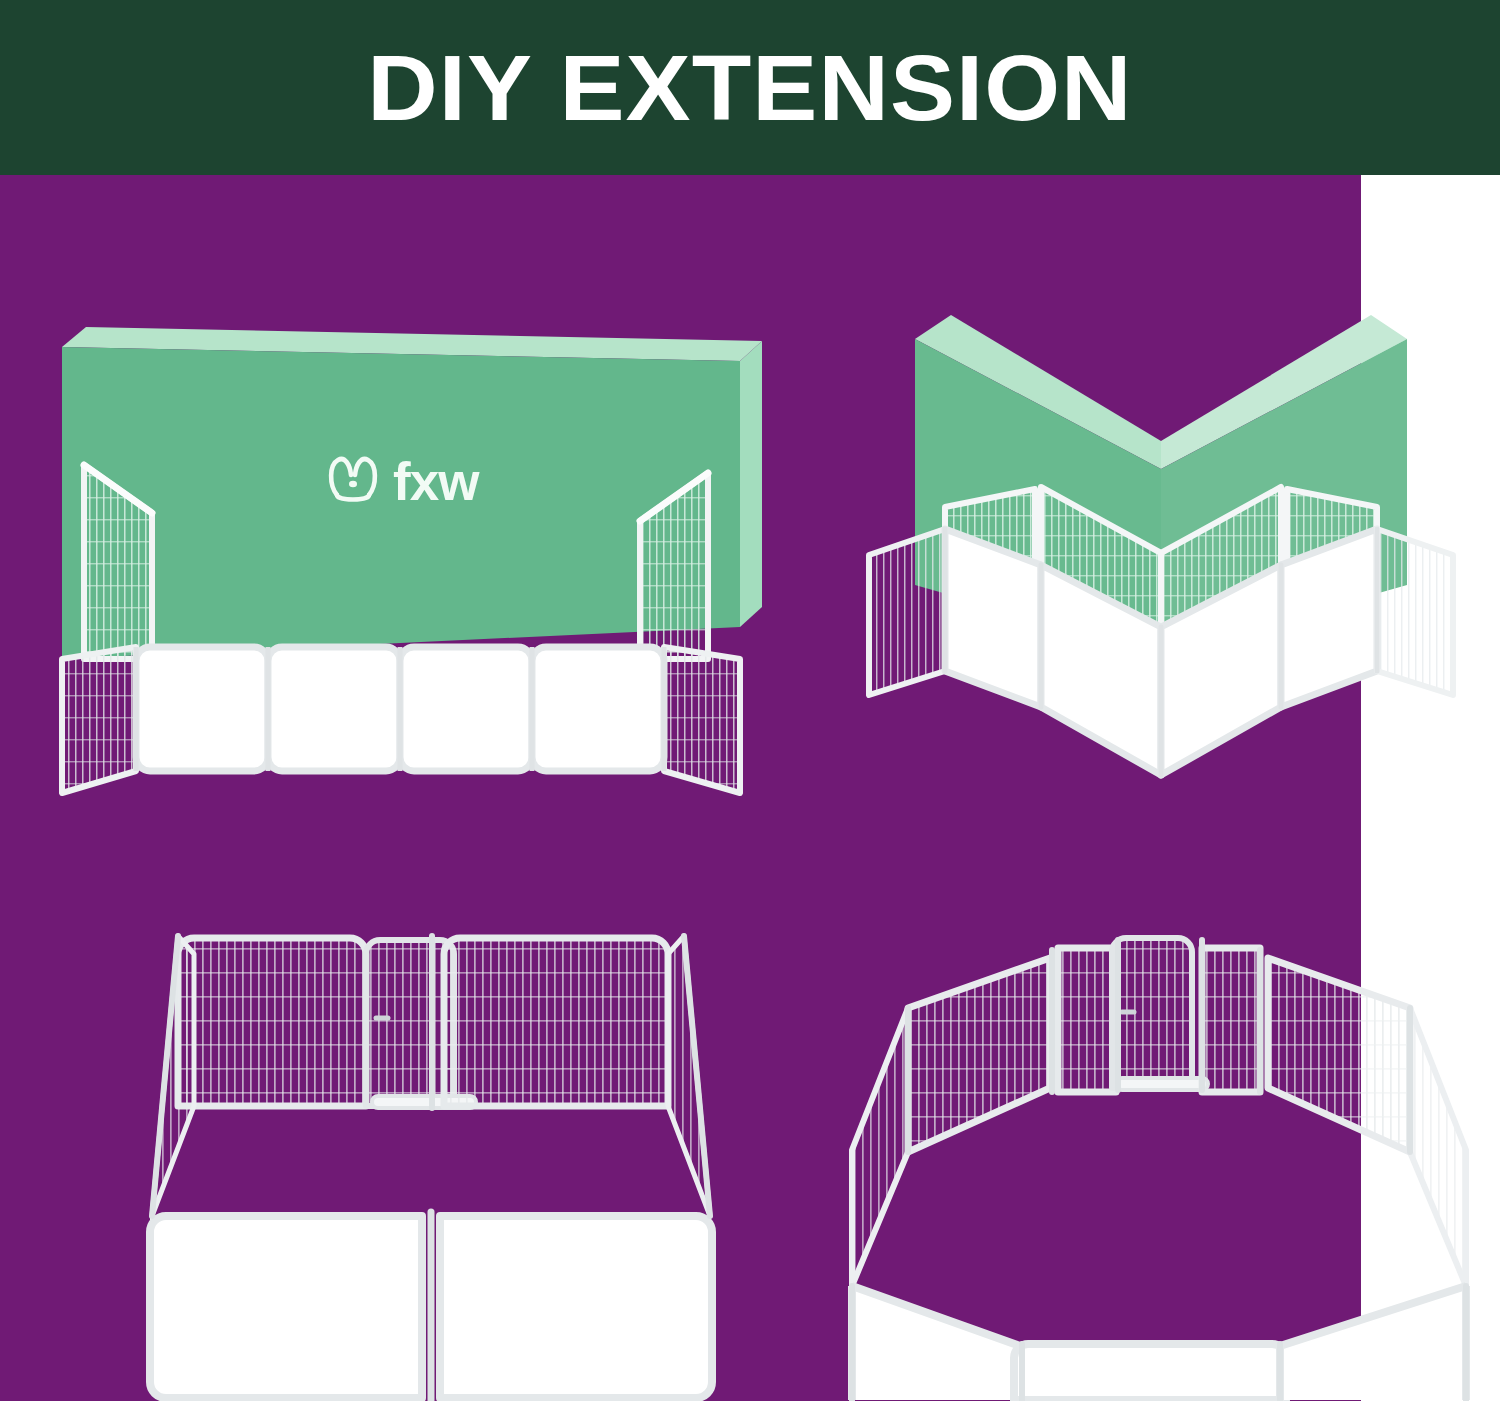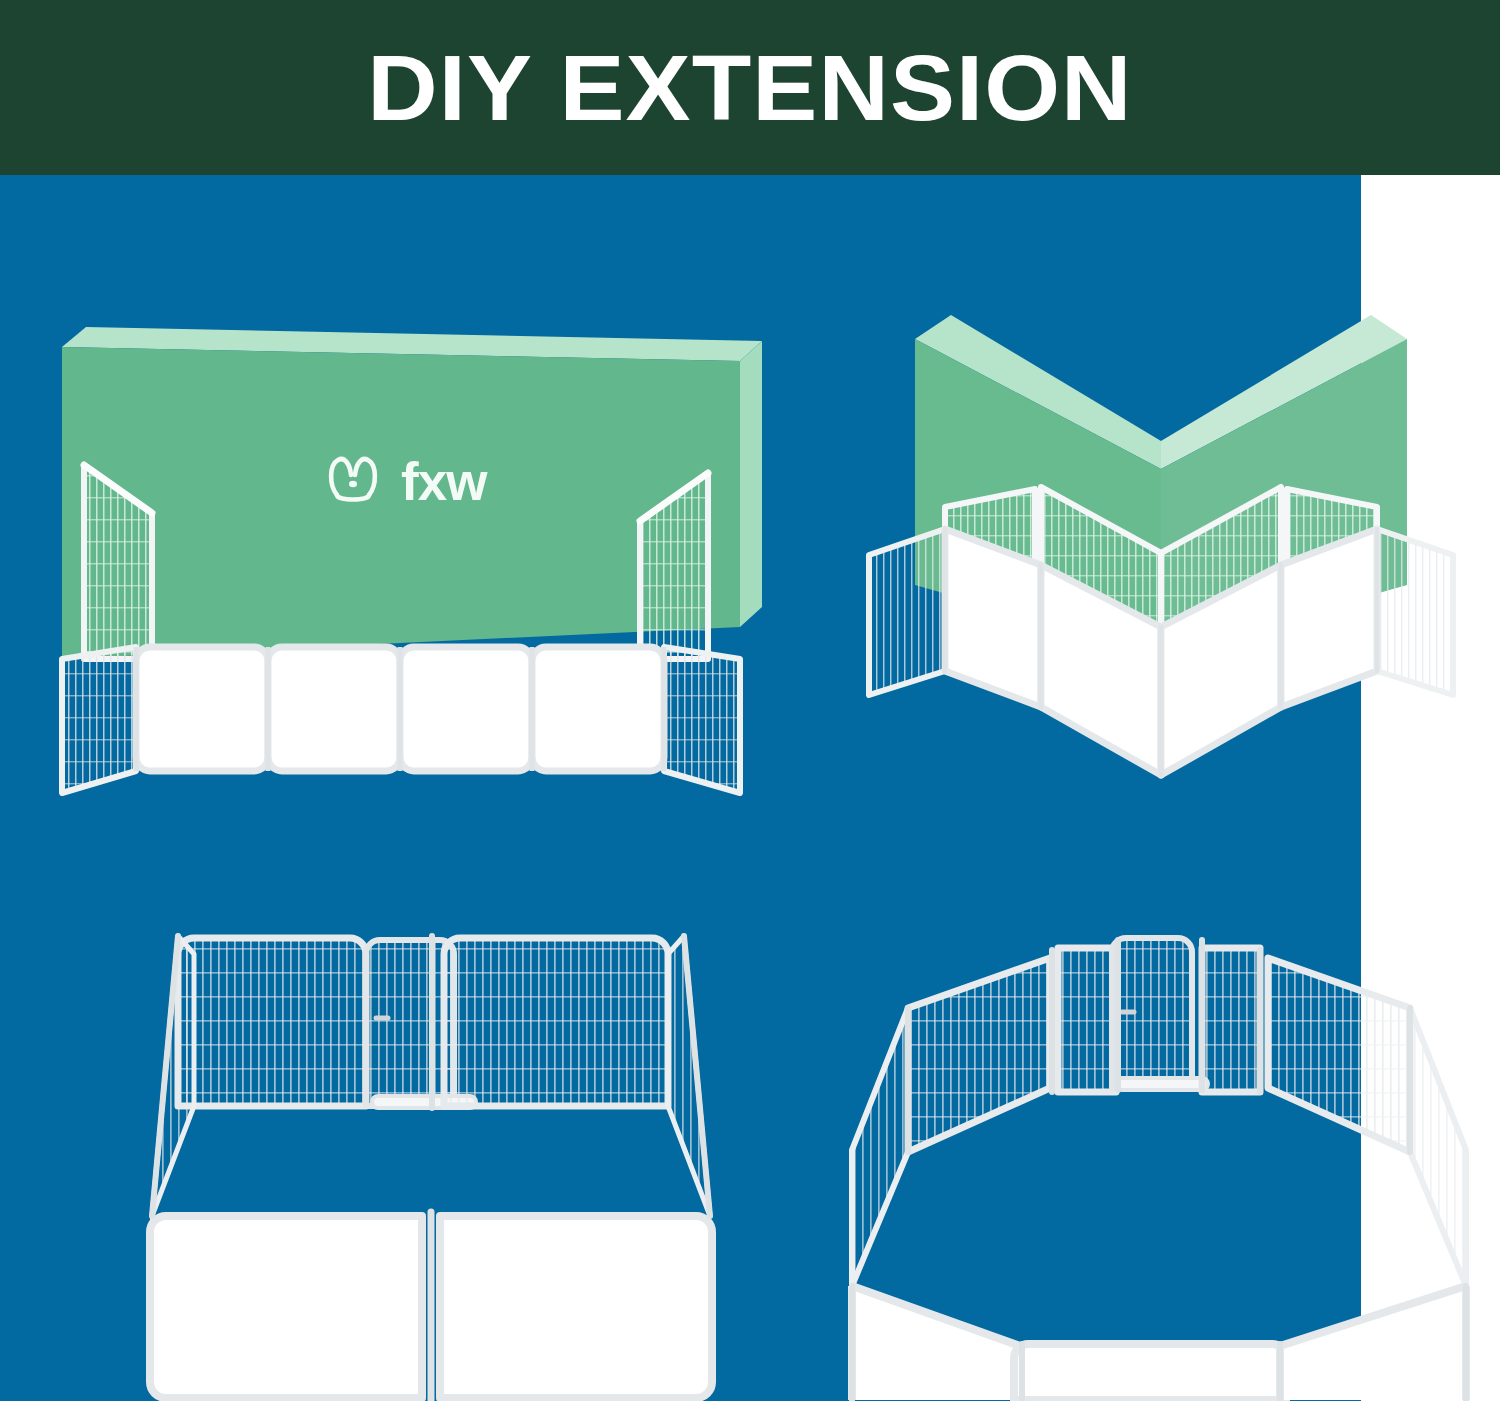--- a/index.html
+++ b/index.html
@@ -7,21 +7,21 @@
     width: 1500px;
     height: 1401px;
     background: #ffffff;
     font-family: "Liberation Sans", sans-serif;
     overflow: hidden;
   }
   #page {
     position: relative;
     width: 1361px;
     height: 1401px;
-    background: #0369a1;
+    background: #701a75;
   }
 
   
   #header-banner {
     position: absolute;
     left: 0; top: 0;
     width: 1500px;
     height: 175px;
     background: #1d4430;
     display: flex;
@@ -54,21 +54,21 @@
 
   
   #wall-logo {
     position: absolute;
     left: 325px;
     top: 443px;
     width: 190px;
     height: 72px;
     display: flex;
     align-items: center;
-    gap: 20px;
+    gap: 12px;
     pointer-events: none;
   }
   #wall-logo-mark { width: 56px; height: 56px; flex: 0 0 auto; }
   #wall-logo-text {
     color: #f2fbf5;
     font-family: "Liberation Sans", sans-serif;
     font-size: 53px;
     font-weight: 600;
     letter-spacing: -1px;
     line-height: 1;

